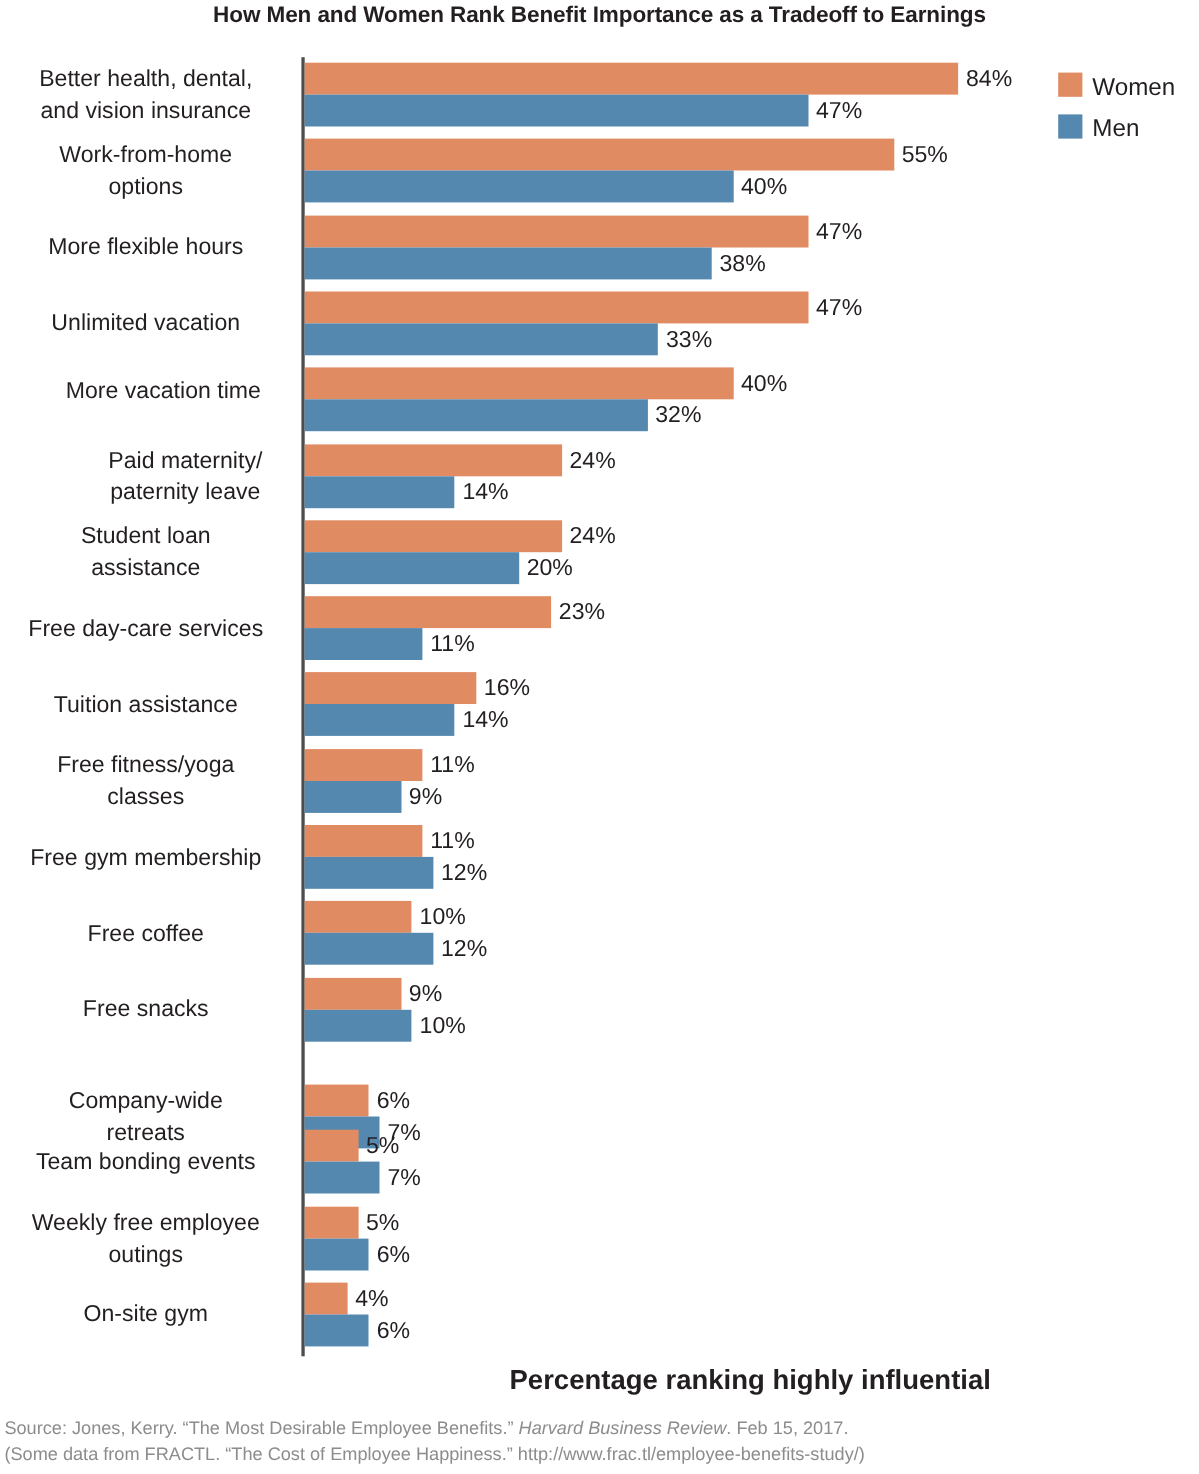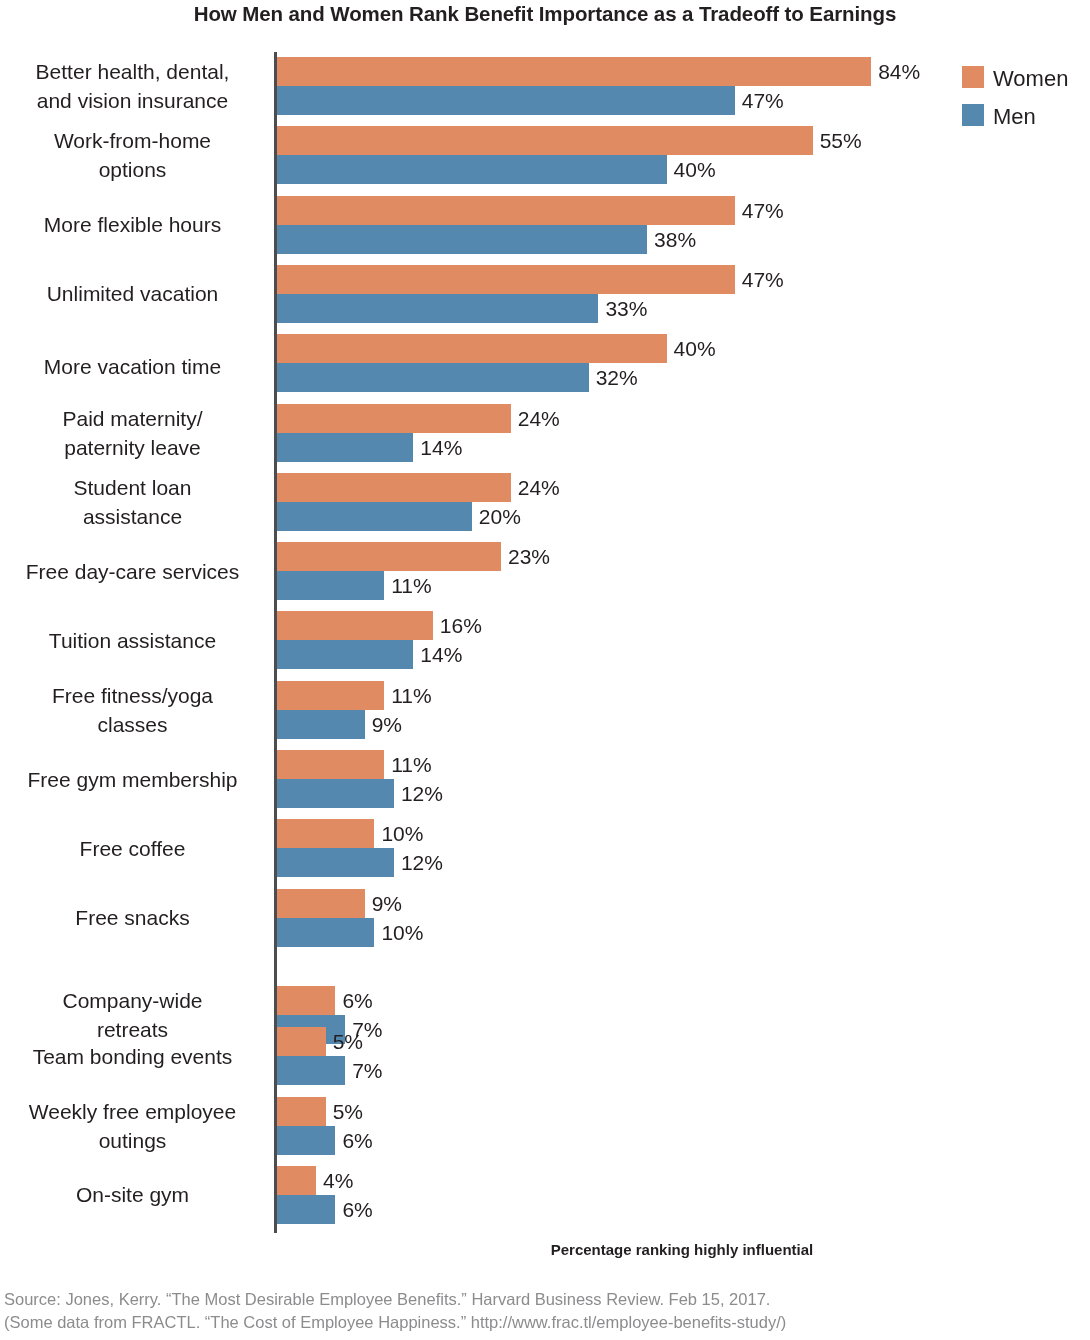--- a/index.html
+++ b/index.html
@@ -112,36 +112,36 @@
     white-space: nowrap;
   }
 
   
   #xaxis-title {
     position: absolute;
     top: 1241px;
     left: 274px;
     width: 816px;
     text-align: center;
-    font-size: 15px;
+    font-size: 25px;
     font-weight: bold;
     color: #231f20;
   }
 
   
   #source-note {
     position: absolute;
     left: 4px;
     top: 1288px;
     width: 1086px;
     font-size: 16.5px;
     line-height: 23px;
     color: #8c8c8e;
   }
-  #source-note .ital { }
+  #source-note .ital { font-style: italic; }
 </style>
 </head>
 <body>
 
 <div id="chart-title">How Men and Women Rank Benefit Importance as a Tradeoff to Earnings</div>
 
 <div id="plot">
   <div id="axis-line"></div>
   <div id="rows">
       <div class="cat-row" style="top: 5px; height: 58px;">
@@ -192,34 +192,34 @@
             <div class="bar women" title="Women: 47%" style="width: 457.78px; background: rgb(224, 139, 98);"></div>
             <div class="bar-value" style="left: 457.78px;">47%</div>
           </div>
           <div class="bar-line">
             <div class="bar men" title="Men: 33%" style="width: 321.42px; background: rgb(84, 136, 175);"></div>
             <div class="bar-value" style="left: 321.42px;">33%</div>
           </div>
         </div>
       </div>
       <div class="cat-row" style="top: 282.2px; height: 58px;">
-        <div class="cat-label" style="top: 18px;">More vacation time</div>
+        <div class="cat-label" style="top: 7px; margin-left: 16px;">More vacation time</div>
         <div class="bar-wrap">
           <div class="bar-line">
             <div class="bar women" title="Women: 40%" style="width: 389.6px; background: rgb(224, 139, 98);"></div>
             <div class="bar-value" style="left: 389.6px;">40%</div>
           </div>
           <div class="bar-line">
             <div class="bar men" title="Men: 32%" style="width: 311.68px; background: rgb(84, 136, 175);"></div>
             <div class="bar-value" style="left: 311.68px;">32%</div>
           </div>
         </div>
       </div>
       <div class="cat-row" style="top: 351.5px; height: 58px;">
-        <div class="cat-label" style="top: 0px;">Paid maternity/
+        <div class="cat-label" style="top: 0px; padding-left: 36px;">Paid maternity/
 paternity leave</div>
         <div class="bar-wrap">
           <div class="bar-line">
             <div class="bar women" title="Women: 24%" style="width: 233.76px; background: rgb(224, 139, 98);"></div>
             <div class="bar-value" style="left: 233.76px;">24%</div>
           </div>
           <div class="bar-line">
             <div class="bar men" title="Men: 14%" style="width: 136.36px; background: rgb(84, 136, 175);"></div>
             <div class="bar-value" style="left: 136.36px;">14%</div>
           </div>

